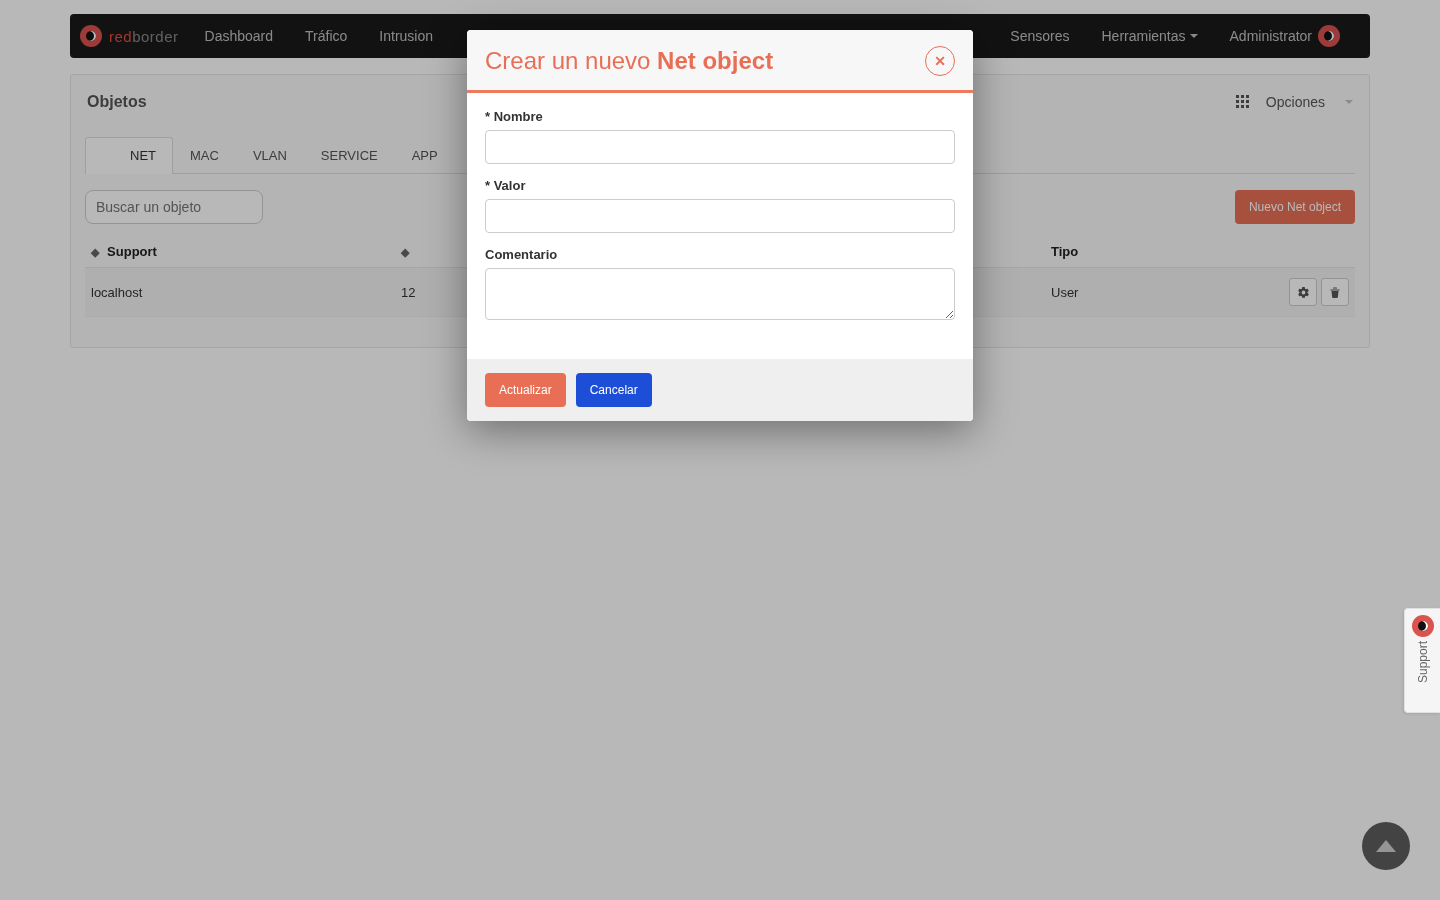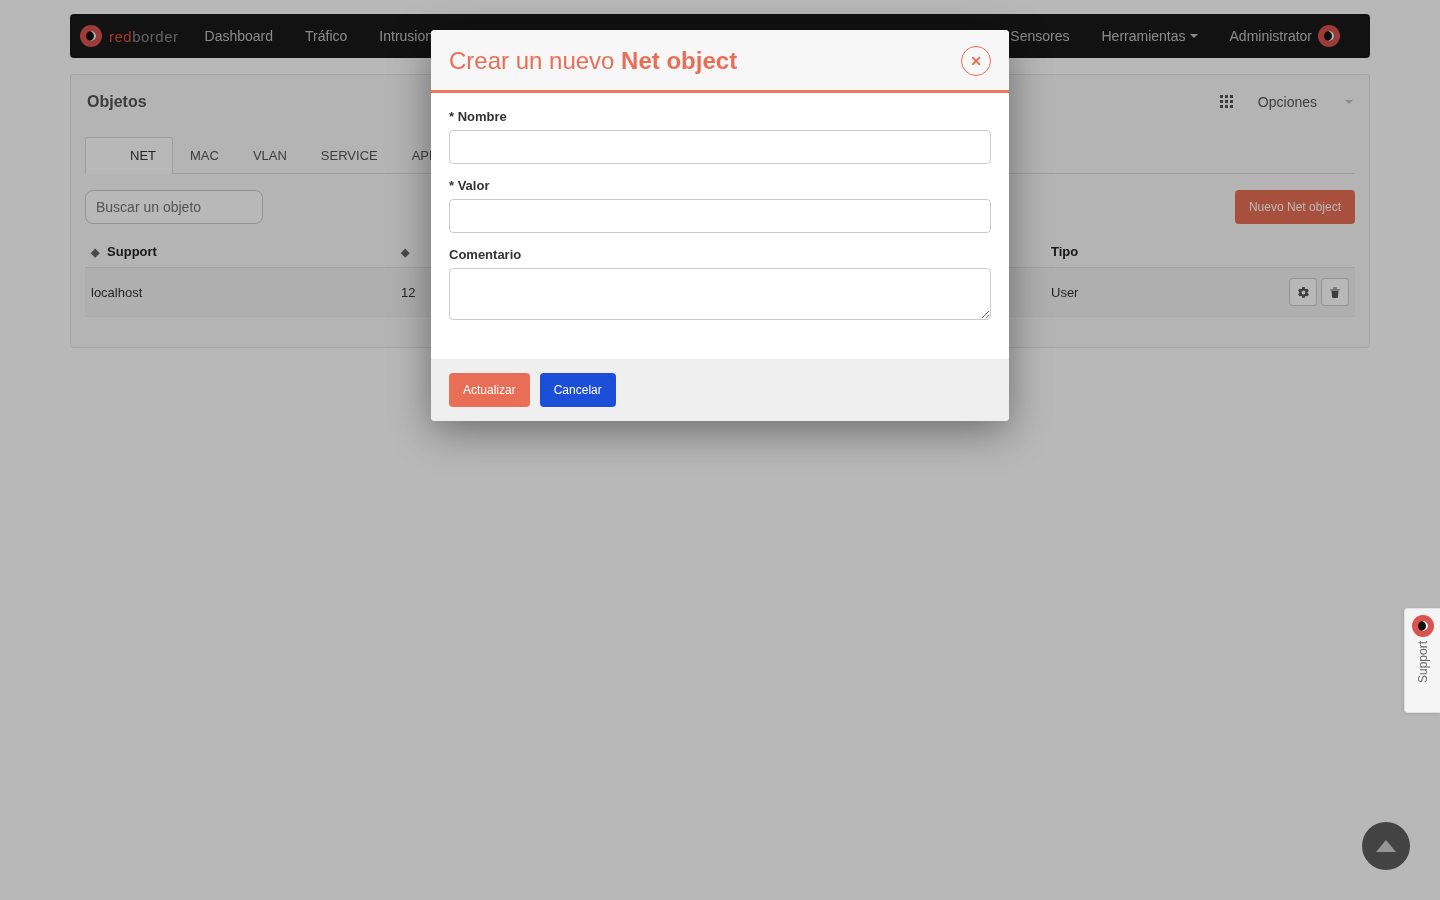--- a/index.html
+++ b/index.html
@@ -92,21 +92,21 @@
     background: #fafafa;
     border: 1px solid #e5e5e5;
     border-radius: 3px;
     padding: 14px 14px 30px 14px;
   }
   .panel-head {
     display:flex; align-items:center; justify-content:space-between;
     padding: 4px 2px 8px 2px;
     color:#555; font-size:16px; font-weight:700;
   }
-  .panel-head .right { font-weight:400; font-size:14px; color:#555; display:flex; align-items:center; gap:24px; cursor:pointer;}
+  .panel-head .right { font-weight:400; font-size:14px; color:#555; display:flex; align-items:center; gap:16px; cursor:pointer;}
   .grid-icon {
     display:inline-block; width:14px; height:14px; position:relative;
   }
   .grid-icon span{
     position:absolute;width:3px;height:3px;background:#555;
   }
   .grid-icon span:nth-child(1){left:0;top:0}
   .grid-icon span:nth-child(2){left:5px;top:0}
   .grid-icon span:nth-child(3){left:10px;top:0}
   .grid-icon span:nth-child(4){left:0;top:5px}
@@ -162,21 +162,21 @@
   .icon-btn {
     width:28px;height:28px;border:1px solid #ccc;border-radius:3px;
     background:#fff;display:inline-flex;align-items:center;justify-content:center;
     cursor:pointer;color:#555;font-size:13px;
   }
 
   
   .modal {
     position:absolute;
     top:30px; left:50%; transform:translateX(-50%);
-    width:578px;
+    width:506px;
     background:#fff;
     border-radius:4px;
     box-shadow:0 10px 40px rgba(0,0,0,0.4);
     z-index:10;
     overflow:hidden;
   }
   .modal-head {
     background:#f7f7f7;
     padding:16px 18px 14px 18px;
     border-bottom:3px solid #ee7a5e;

